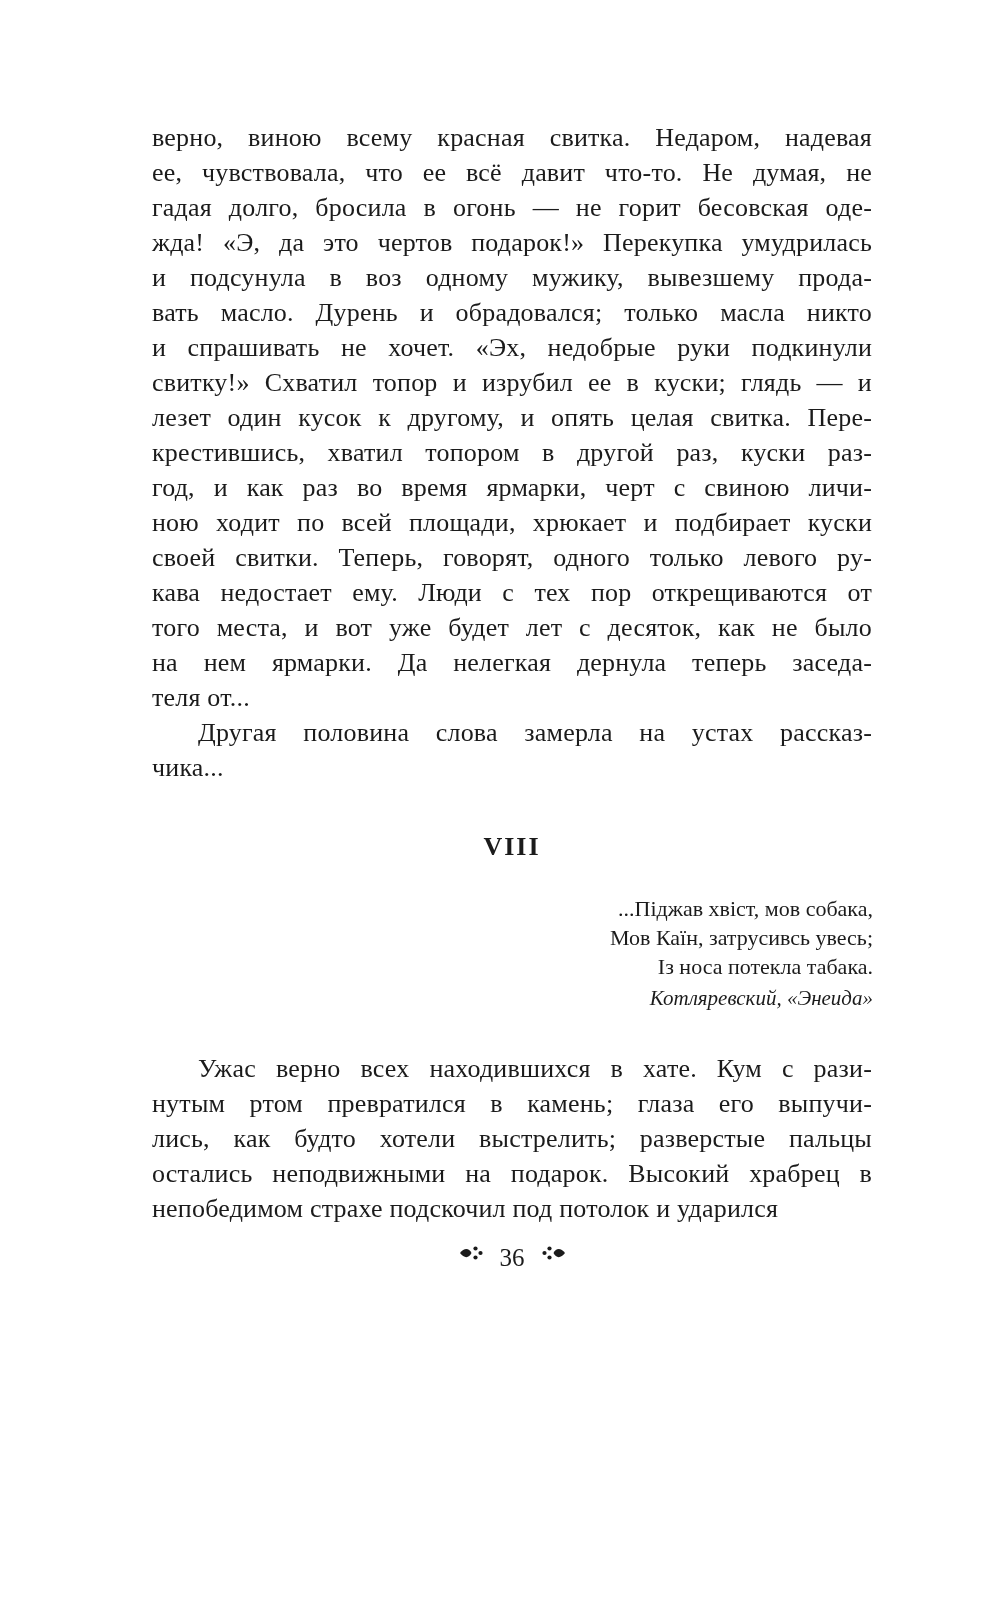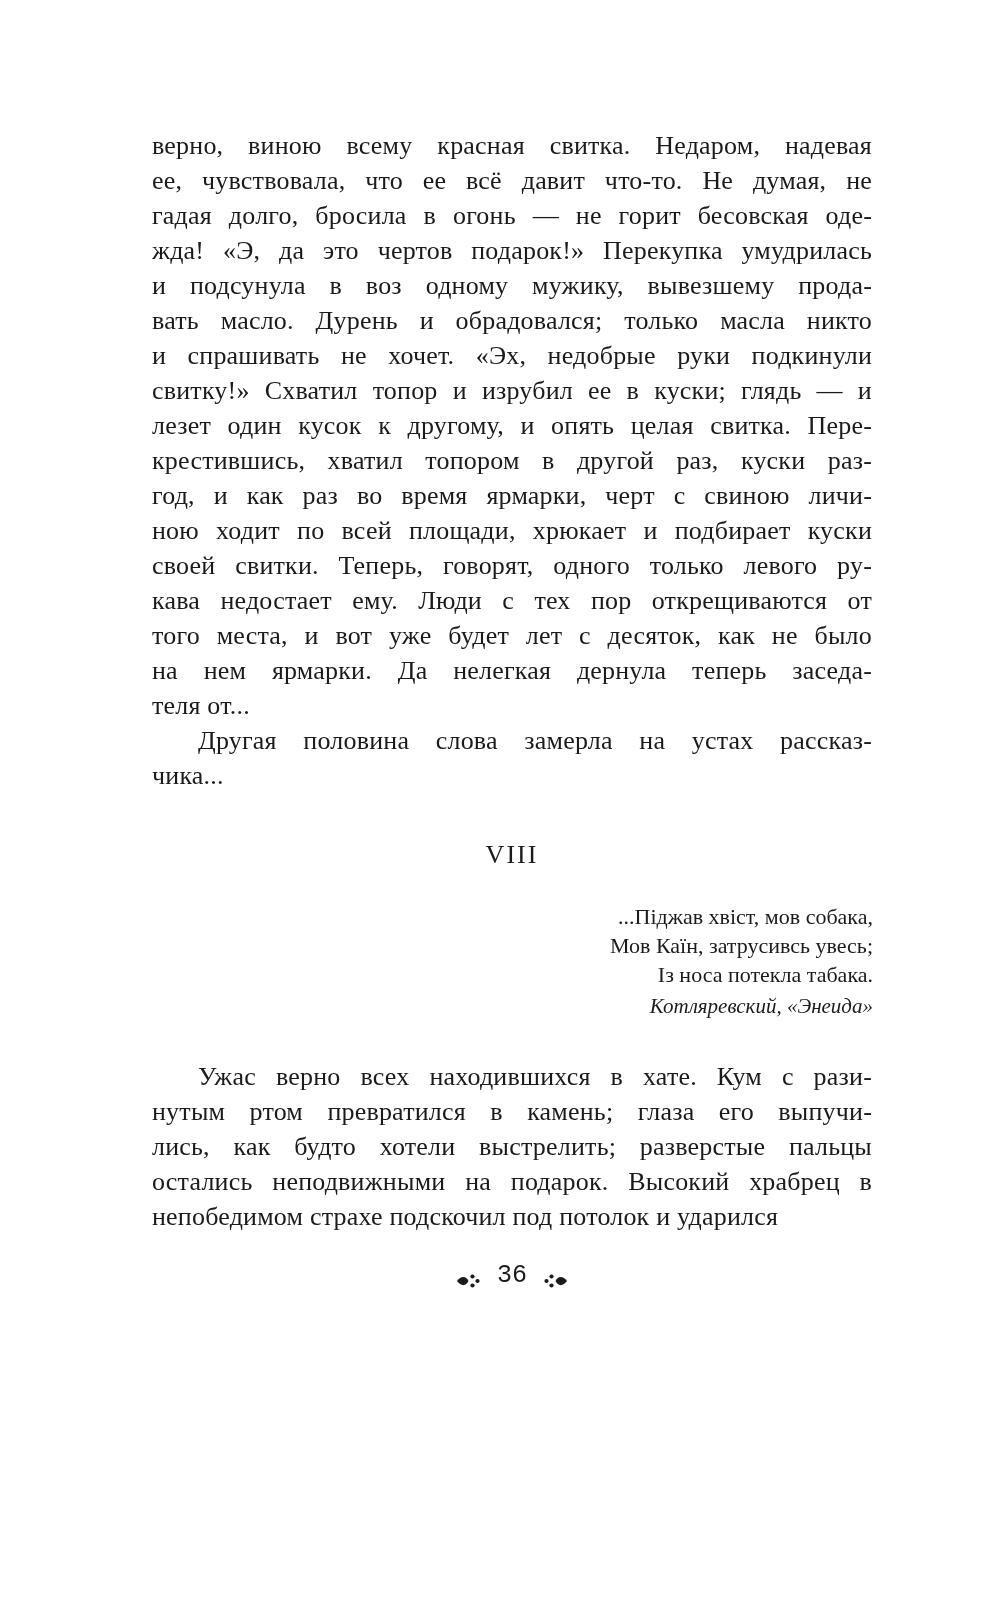--- a/index.html
+++ b/index.html
@@ -13,21 +13,21 @@
     height: 1616px;
     margin: 0 auto;
     background: #ffffff;
     color: #1b1b1b;
     font-family: "Liberation Serif", serif;
     overflow: hidden;
   }
   .text-block {
     position: absolute;
     left: 152px;
-    top: 128px;
+    top: 120px;
     width: 720px;
   }
   .paragraph {
     margin: 0;
   }
   .line {
     font-size: 26px;
     line-height: 35px;
     text-align: justify;
     text-align-last: justify;
@@ -39,20 +39,21 @@
   }
   .line.indent {
     text-indent: 46px;
   }
   .chapter-heading {
     margin-top: 44px;
     font-size: 26px;
     line-height: 35px;
     text-align: center;
     letter-spacing: 2px;
+    font-weight: bold;
   }
   .epigraph {
     margin-top: 30px;
     margin-left: 403px;
     width: 318px;
   }
   .epi-line {
     font-size: 22px;
     line-height: 29px;
     text-align: right;
@@ -61,26 +62,25 @@
     margin-top: 3px;
     font-size: 21px;
     line-height: 29px;
     font-style: italic;
     text-align: right;
   }
   .closing-block {
     margin-top: 38px;
   }
   .page-footer {
-    margin-top: 27px;
+    margin-top: 17px;
     display: flex;
-    align-items: flex-end;
+    align-items: flex-start;
     justify-content: center;
     gap: 16px;
-    font-family: Liberation Mono, monospace;
   }
   .page-number {
     font-size: 25px;
     line-height: 30px;
   }
   .fleuron {
     display: inline-block;
     width: 26px;
     height: 20px;
   }

